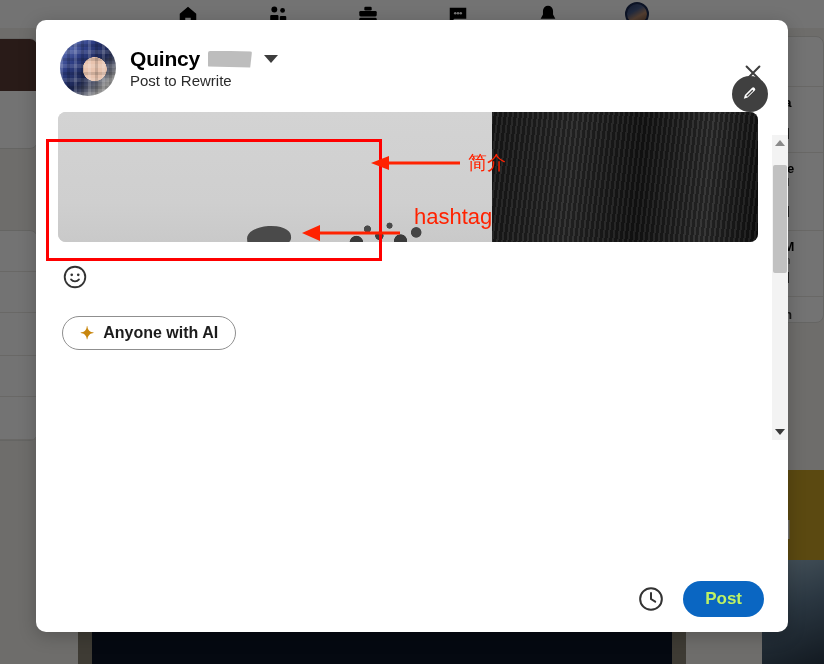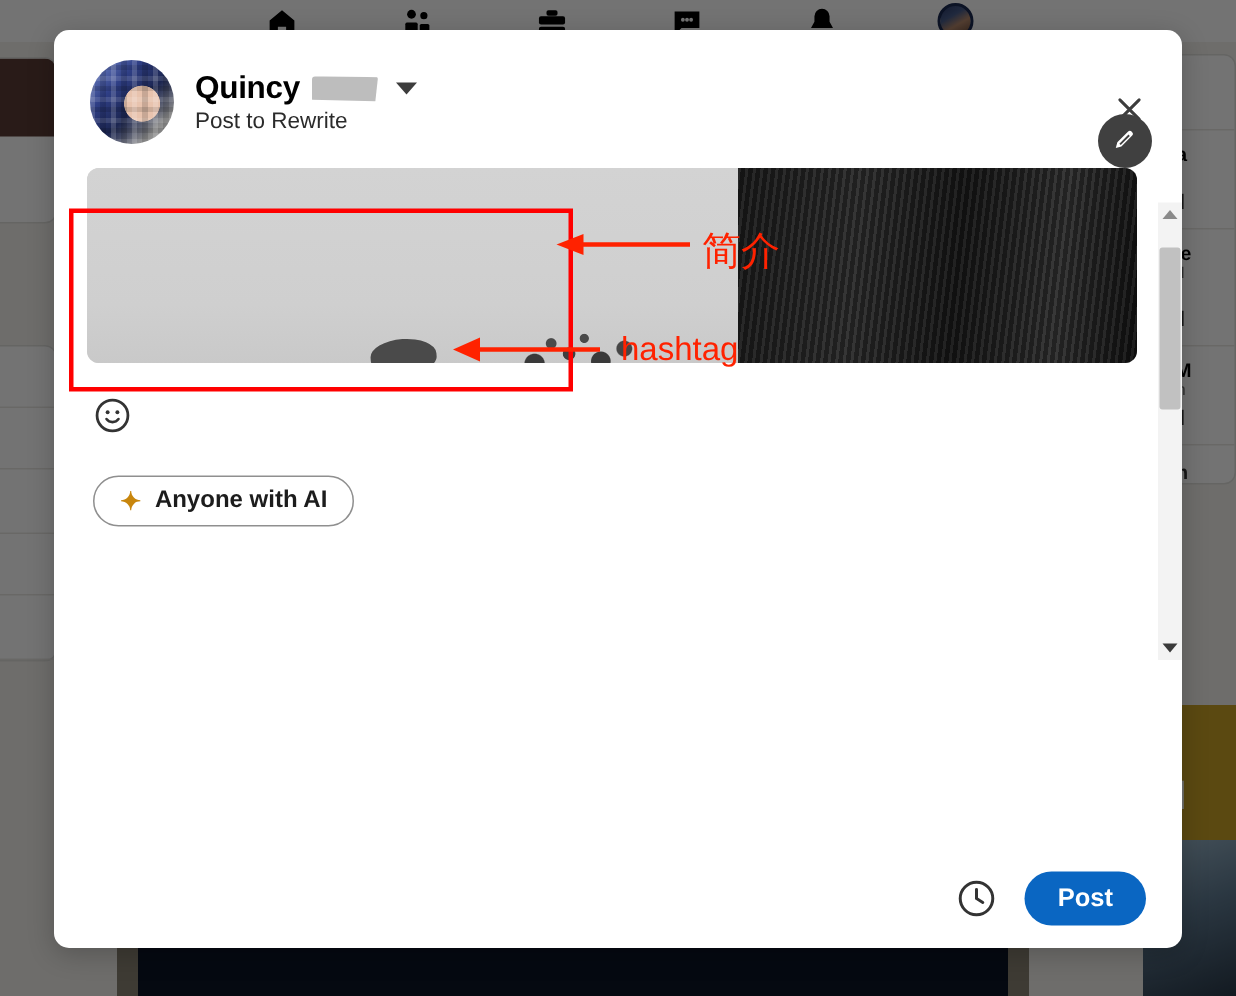--- a/index.html
+++ b/index.html
@@ -161,21 +161,21 @@
     text-decoration-color: #e03030; text-underline-offset: 4px;
   }
 
   
   .redbox {
     position: absolute; left: 46px; top: 139px;
     width: 336px; height: 122px;
     border: 3px solid #ff0000; pointer-events: none; z-index: 70;
   }
   .ann { position: absolute; z-index: 71; color: #ff2200; pointer-events: none; }
-  .ann-label { font-size: 26px; color: #ff2200; font-family: Liberation Serif, serif; }
+  .ann-label { font-size: 19px; color: #ff2200; font-family: Liberation Serif, serif; }
   .ann-label.en { font-family: "Liberation Sans", sans-serif; font-size: 22px; }
 
   
   .media-wrap { position: relative; padding: 0 18px 0 22px; margin-top: 8px; }
   .media {
     position: relative; width: 700px; height: 130px; border-radius: 8px; overflow: hidden;
     background: #cfcfcf;
   }
   .media-sky {
     position: absolute; left: 0; top: 0; width: 62%; height: 100%;
@@ -241,21 +241,21 @@
 
   .modal-footer {
     position: absolute; left: 0; right: 0; bottom: 0; height: 66px;
     display: flex; align-items: center; justify-content: flex-end;
     gap: 18px; padding: 0 24px 0 0;
   }
   .clock-btn { width: 28px; height: 28px; cursor: pointer; border: none; background: transparent; padding: 0; }
   .post-btn {
     height: 36px; min-width: 76px; padding: 0 22px;
     border-radius: 18px; border: none; cursor: pointer;
-    background: #0a66c2; color: #ffffff;
+    background: #0a66c2; color: #bef264;
     font-size: 17px; font-weight: 700;
     font-family: "Liberation Sans", sans-serif;
   }
 </style>
 </head>
 <body>
 
 <div id="root">
 
   <div class="bg-page">
@@ -430,15 +430,15 @@
   <svg class="ann" style="left:0;top:0;width:824px;height:664px;">
 
     <line x1="460" y1="163" x2="384" y2="163" stroke="#ff2200" stroke-width="3"></line>
     <polygon points="371,163 389,156 389,170" fill="#ff2200"></polygon>
 
     <line x1="400" y1="233" x2="315" y2="233" stroke="#ff2200" stroke-width="3"></line>
     <polygon points="302,233 320,225 320,241" fill="#ff2200"></polygon>
   </svg>
 
   <div class="ann ann-label" style="left:468px;top:150px;">简介</div>
-  <div class="ann ann-label en" style="left:414px;top:220px;">hashtag</div>
+  <div class="ann ann-label en" style="left:414px;top:204px;">hashtag</div>
 
 </div>
 
 </body></html>

